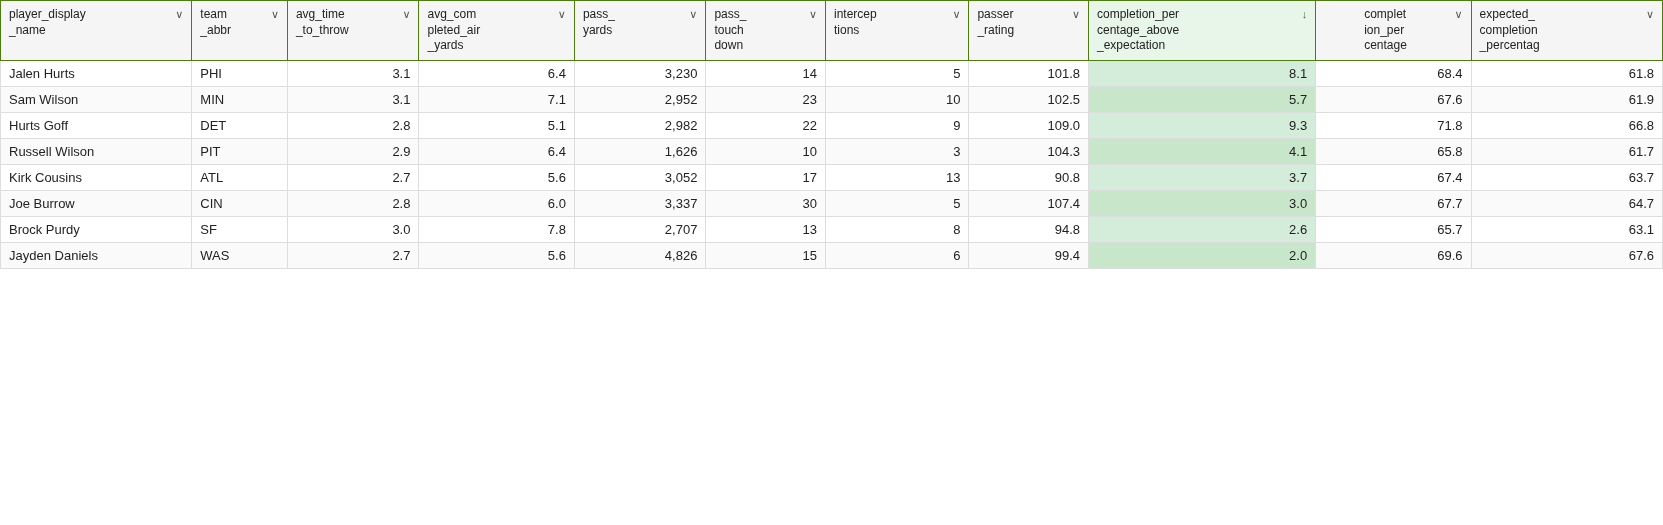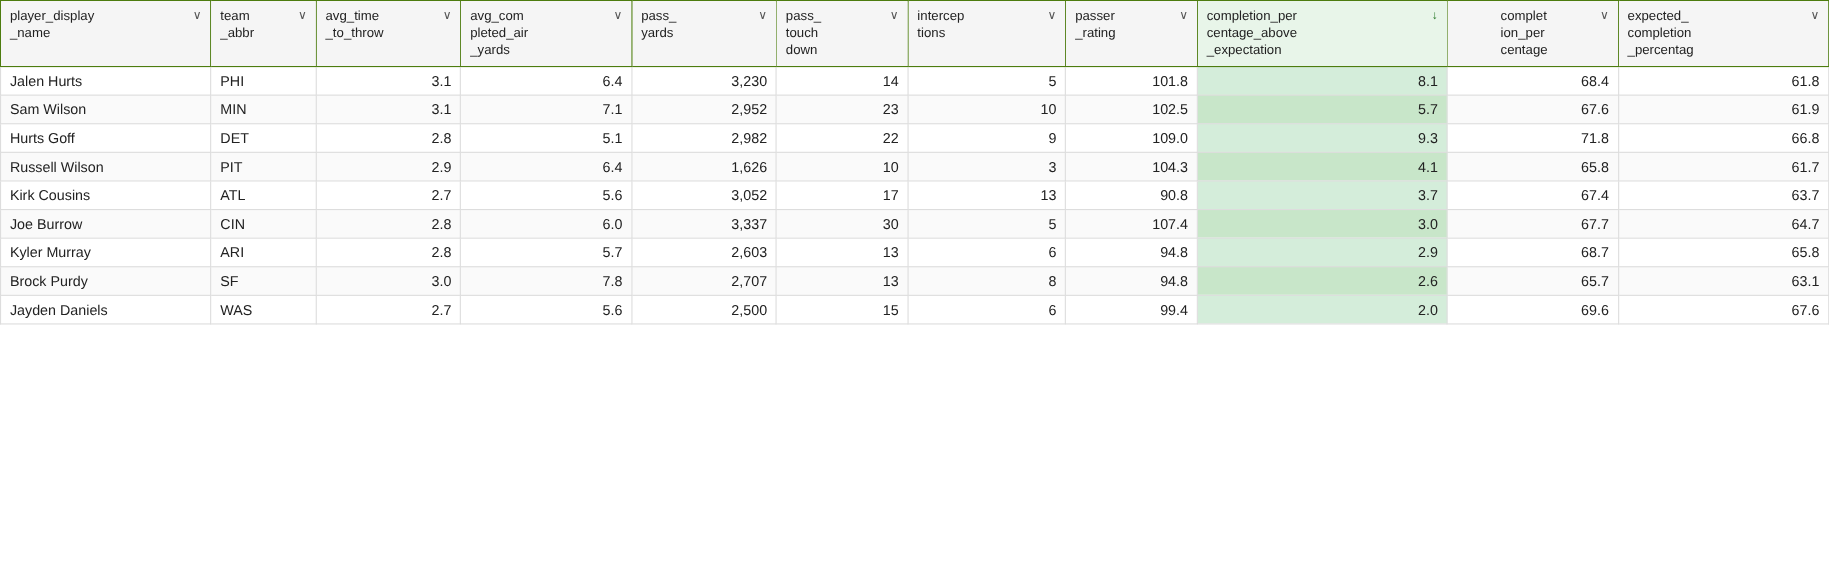--- a/index.html
+++ b/index.html
@@ -281,51 +281,38 @@
           <td class="num">6.0</td>
           <td class="num">3,337</td>
           <td class="num">30</td>
           <td class="num">5</td>
           <td class="num">107.4</td>
           <td class="num highlight-col">3.0</td>
           <td class="num">67.7</td>
           <td class="num">64.7</td>
         </tr>
         <tr>
-          <td>Kyler Murray</td>
-          <td>ARI</td>
-          <td class="num">2.8</td>
-          <td class="num">5.7</td>
-          <td class="num">2,603</td>
-          <td class="num">13</td>
-          <td class="num">6</td>
-          <td class="num">94.8</td>
-          <td class="num highlight-col">2.9</td>
-          <td class="num">68.7</td>
-          <td class="num">65.8</td>
-        </tr>
-        <tr>
           <td>Brock Purdy</td>
           <td>SF</td>
           <td class="num">3.0</td>
           <td class="num">7.8</td>
           <td class="num">2,707</td>
           <td class="num">13</td>
           <td class="num">8</td>
           <td class="num">94.8</td>
           <td class="num highlight-col">2.6</td>
           <td class="num">65.7</td>
           <td class="num">63.1</td>
         </tr>
         <tr>
           <td>Jayden Daniels</td>
           <td>WAS</td>
           <td class="num">2.7</td>
           <td class="num">5.6</td>
-          <td class="num">2,500</td>
+          <td class="num">4,826</td>
           <td class="num">15</td>
           <td class="num">6</td>
           <td class="num">99.4</td>
           <td class="num highlight-col">2.0</td>
           <td class="num">69.6</td>
           <td class="num">67.6</td>
         </tr>
       </tbody>
   </table>
 </div>

